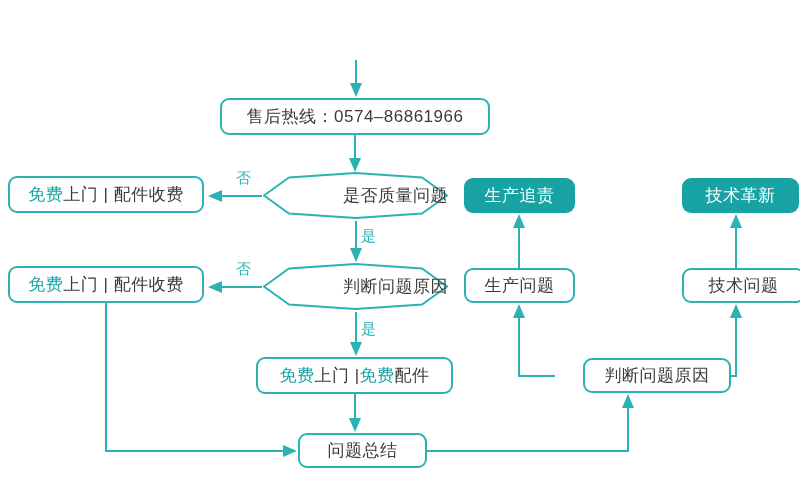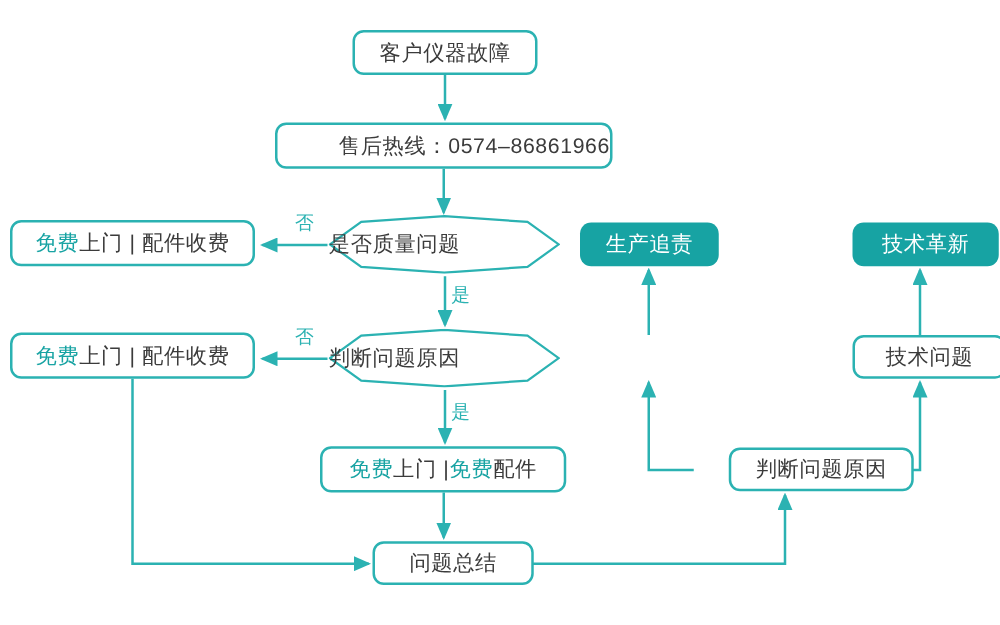--- a/index.html
+++ b/index.html
@@ -14,21 +14,21 @@
   .edges{position:absolute;left:0;top:0;z-index:0;}
   .edge{stroke:var(--teal);stroke-width:2;fill:none;}
   .arrowhead{fill:var(--teal);}
   .node{
     position:absolute;z-index:1;display:flex;align-items:center;justify-content:center;
     background:#fff;border:2px solid var(--teal);border-radius:9px;
     font-size:17px;color:var(--dark);letter-spacing:0.5px;white-space:nowrap;box-sizing:border-box;
   }
   .node.filled{background:var(--teal-fill);border:none;color:#fff;}
   .hex{
-    position:absolute;z-index:1;display:flex;align-items:center;justify-content:flex-start;
+    position:absolute;z-index:1;display:flex;align-items:center;justify-content:flex-end;
     font-size:17px;color:var(--dark);letter-spacing:0.5px;white-space:nowrap;
   }
   .hex svg{position:absolute;left:0;top:0;}
   .hex .hex-shape{fill:#fff;stroke:var(--teal);stroke-width:1.8;}
   .hex span{position:relative;z-index:1;}
   .accent{color:var(--teal-fill);font-weight:normal;}
   .edge-label{
     position:absolute;z-index:2;font-size:15px;color:var(--teal);letter-spacing:0;
   }
 </style>
@@ -51,25 +51,22 @@
     <path class="edge" d="M356 312 V354" marker-end="url(#arrow)"></path>
     <path class="edge" d="M355 394 V430" marker-end="url(#arrow)"></path>
     <path class="edge" d="M106 303 V451 H295" marker-end="url(#arrow)"></path>
     <path class="edge" d="M413 451 H628 V396" marker-end="url(#arrow)"></path>
     <path class="edge" d="M555 376 H519 V306" marker-end="url(#arrow)"></path>
     <path class="edge" d="M703 376 H736 V306" marker-end="url(#arrow)"></path>
     <path class="edge" d="M519 268 V216" marker-end="url(#arrow)"></path>
     <path class="edge" d="M736 268 V216" marker-end="url(#arrow)"></path>
   </svg>
 
-  <div class="node" style="left:282px;top:24px;width:148px;height:36px;">
-    <span>客户仪器故障</span>
-  </div>
 
-  <div class="node" style="left:220px;top:98px;width:270px;height:37px;justify-content:flex-end;">
+  <div class="node" style="left:220px;top:98px;width:270px;height:37px;">
     <span>售后热线：0574–86861966</span>
   </div>
 
   <div class="hex" style="left:263px;top:172px;width:185px;height:47px;">
     <svg width="185" height="47" viewBox="0 0 185 47">
       <polygon class="hex-shape" points="1,23.5 26,5.5 92.5,1 159,5.5 184,23.5 159,41.5 92.5,46 26,41.5"></polygon>
     </svg>
     <span>是否质量问题</span>
   </div>
 
@@ -91,20 +88,23 @@
   </div>
 
   <div class="node filled" style="left:464px;top:178px;width:111px;height:35px;">
     <span>生产追责</span>
   </div>
 
   <div class="node filled" style="left:682px;top:178px;width:117px;height:35px;">
     <span>技术革新</span>
   </div>
 
+  <div class="node" style="left:464px;top:268px;width:111px;height:35px;">
+    <span>生产问题</span>
+  </div>
 
   <div class="node" style="left:682px;top:268px;width:123px;height:35px;">
     <span>技术问题</span>
   </div>
 
   <div class="node" style="left:256px;top:357px;width:197px;height:37px;">
     <span class="accent">免费</span>
       <span>上门 | </span>
       <span class="accent">免费</span>
       <span>配件</span>

